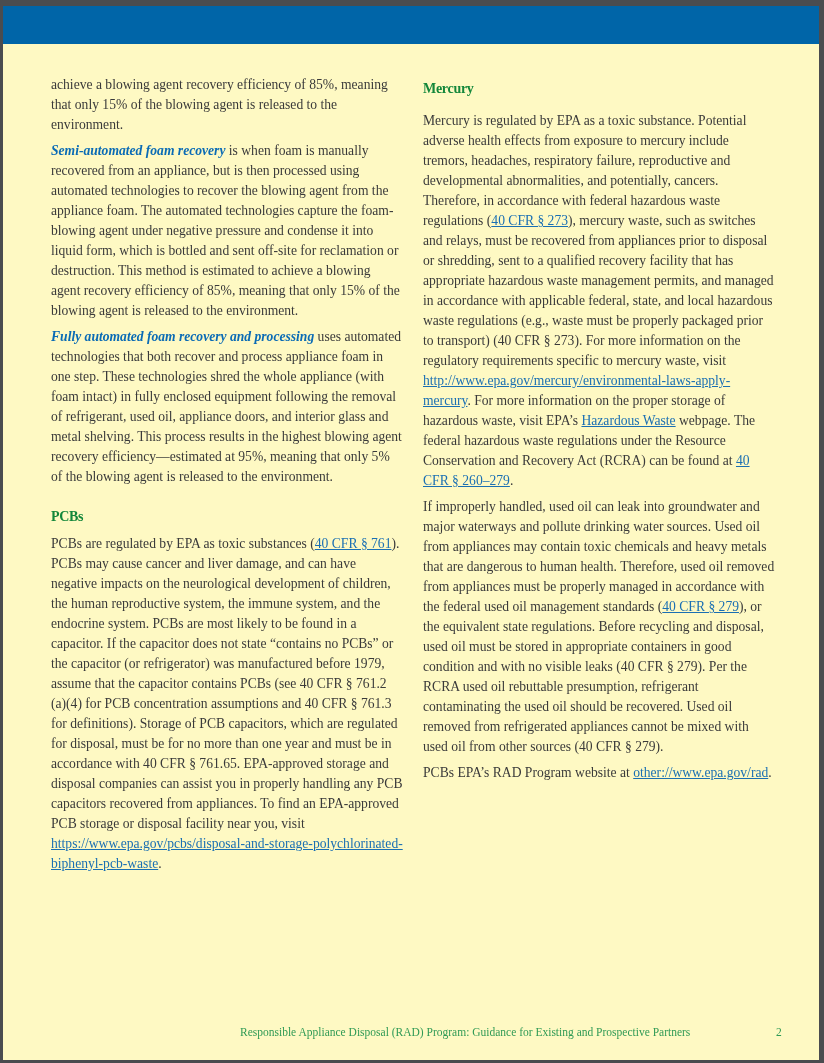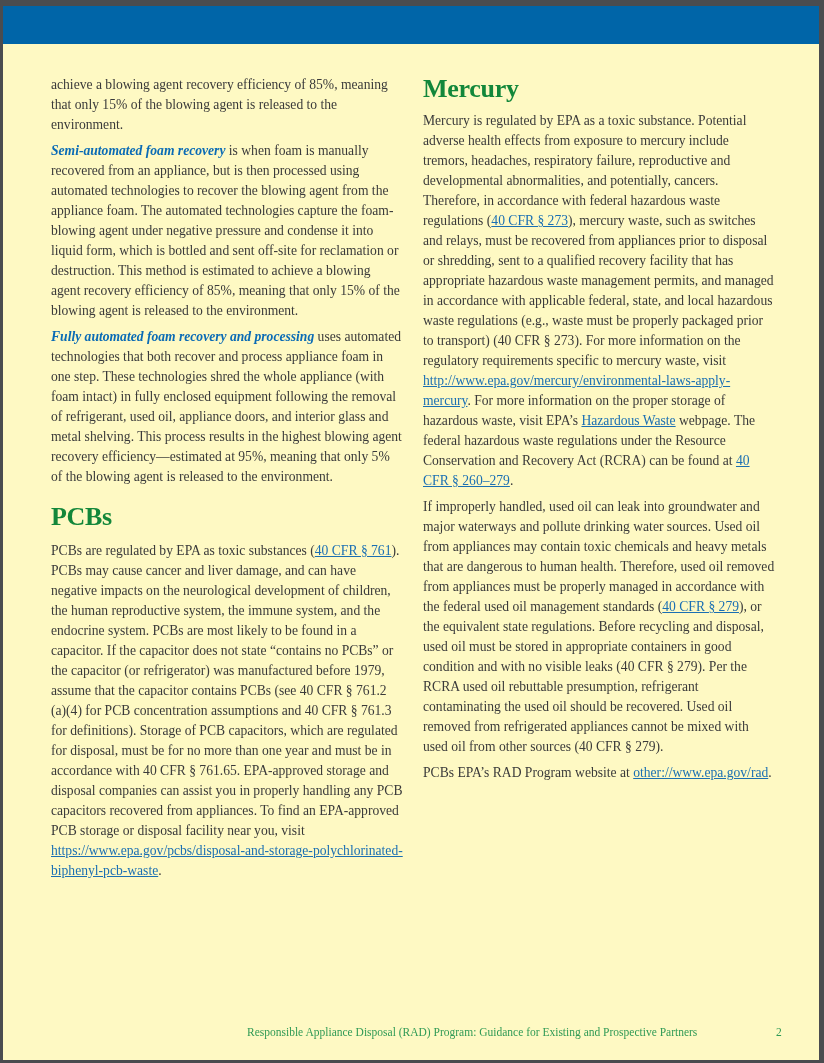--- a/index.html
+++ b/index.html
@@ -23,31 +23,31 @@
     position: absolute; top: 69px;
     font-size: 13.6px; line-height: 20px; color: #3a3a3a;
   }
   .col-left { left: 48px; width: 352px; }
   .col-right { left: 420px; width: 352px; top: 69px; }
   p { margin: 0 0 6px 0; }
   .term { color: #0a6bb5; font-weight: bold; font-style: italic; }
   a.link { color: #1a6fb3; text-decoration: underline; }
   h2 {
     margin: 0; color: #13873a; font-weight: bold;
-    font-size: 26px; line-height: 28px; letter-spacing: -0.3px;
+    font-size: 14px; line-height: 28px; letter-spacing: -0.3px;
   }
-  .h-pcbs { margin-top: 16px; margin-bottom: 10px; }
+  .h-pcbs { margin-top: 16px; margin-bottom: 3px; }
   .h-mercury { margin-bottom: 8px; }
   .h-usedoil { margin-top: 16px; margin-bottom: 10px; }
   .h-moreinfo { margin-top: 14px; margin-bottom: 6px; }
   .footer {
     position: absolute; top: 1020px; left: 0; width: 816px;
     font-size: 11.5px; color: #2f9a55;
   }
-  .footer-title { position: absolute; left: 244px; top: 0; white-space: nowrap; }
+  .footer-title { position: absolute; left: 237px; top: 0; white-space: nowrap; }
   .footer-page { position: absolute; left: 773px; top: 0; }
 </style>
 </head>
 <body>
 
 <div class="page">
   <div class="header-band"></div>
 
   <div class="col col-left">
     <p>achieve a blowing agent recovery efficiency of 85%, meaning that only 15% of the blowing agent is released to the environment.</p>

